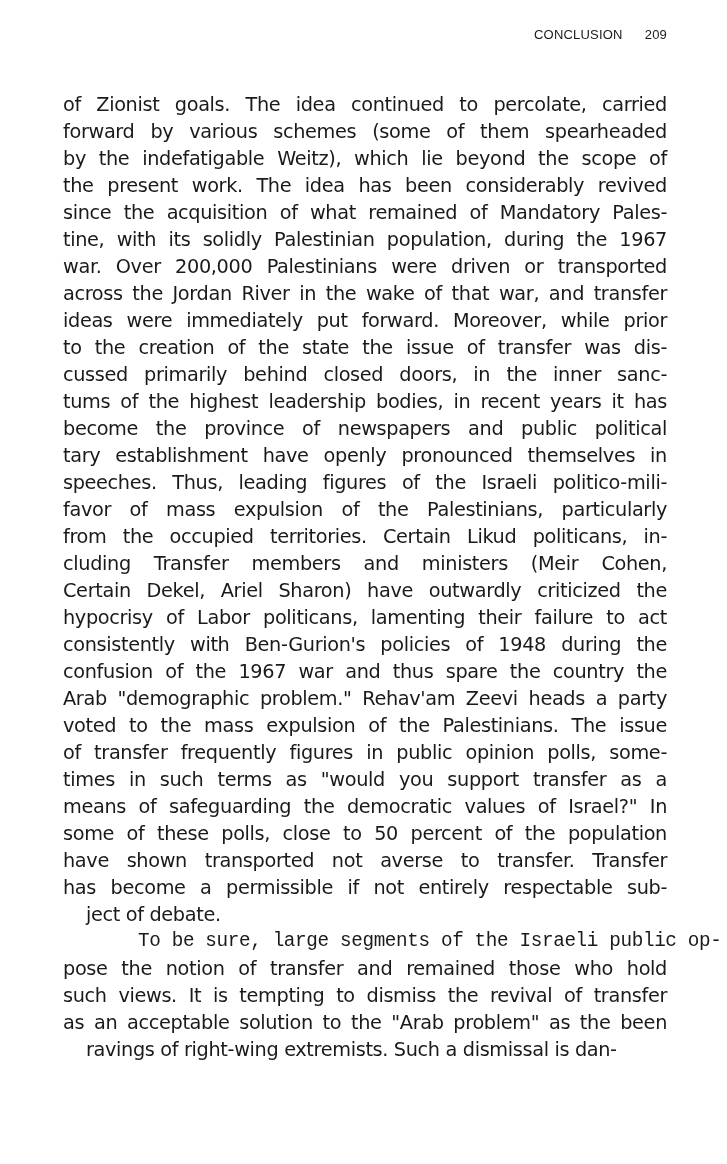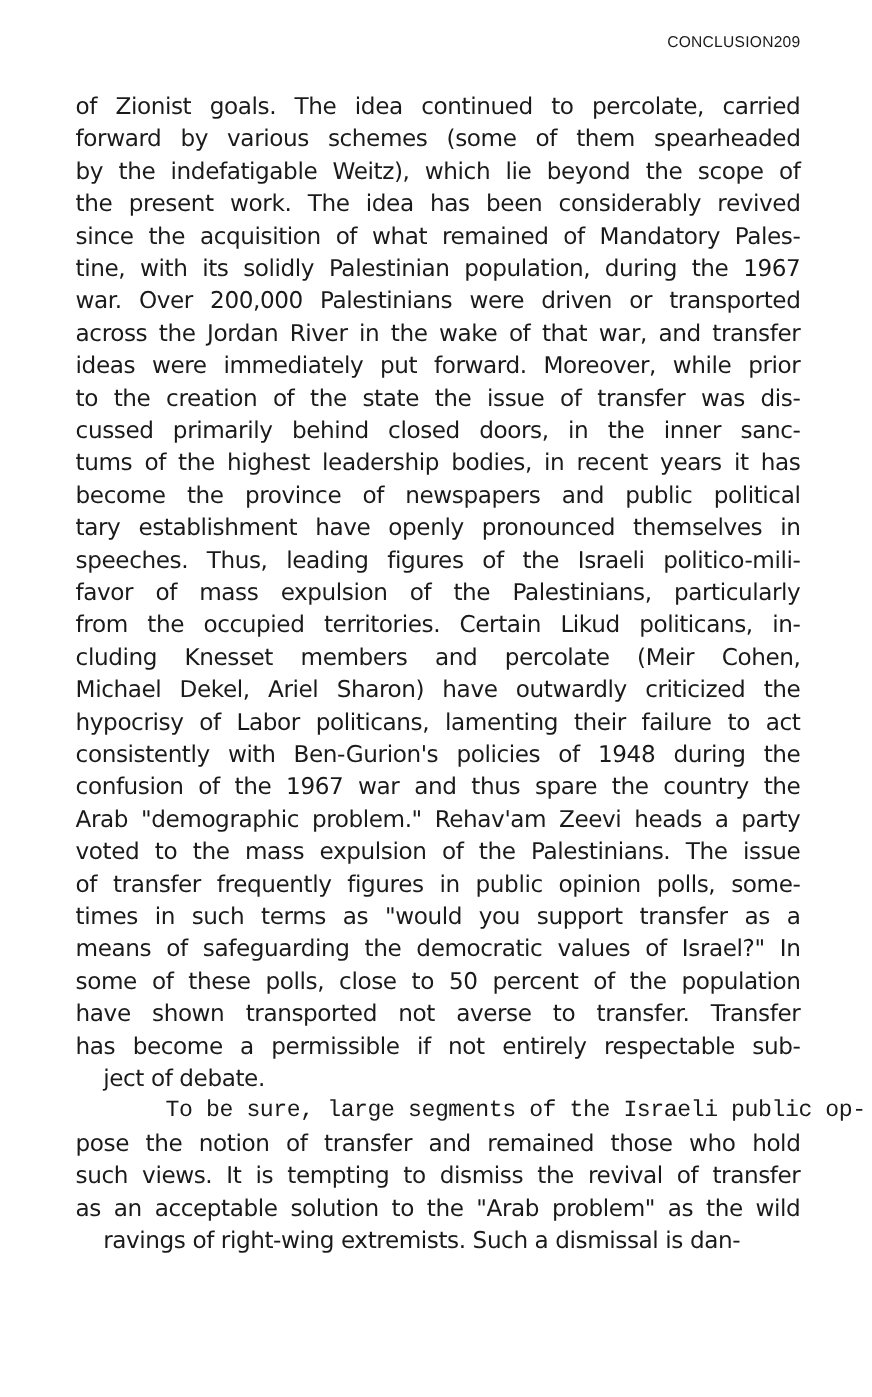--- a/index.html
+++ b/index.html
@@ -15,26 +15,27 @@
       color: #1a1a1a;
       font-family: "DejaVu Sans", "Liberation Sans", sans-serif;
     }
     .running-head {
       position: absolute;
       top: 27px;
       right: 60px;
       font-size: 13px;
       letter-spacing: 0.2px;
       display: flex;
+      gap: 22px;
       font-family: "Liberation Sans", sans-serif;
     }
     .body-text {
       position: absolute;
       left: 63px;
-      top: 75px;
+      top: 91px;
       width: 604px;
     }
     .line {
       display: block;
       height: 27px;
       line-height: 27px;
       font-size: 19.3px;
       white-space: nowrap;
       text-align: justify;
       text-align-last: justify;
@@ -70,35 +71,35 @@
       <span class="line">across the Jordan River in the wake of that war, and transfer</span>
       <span class="line">ideas were immediately put forward. Moreover, while prior</span>
       <span class="line">to the creation of the state the issue of transfer was dis-</span>
       <span class="line">cussed primarily behind closed doors, in the inner sanc-</span>
       <span class="line">tums of the highest leadership bodies, in recent years it has</span>
       <span class="line">become the province of newspapers and public political</span>
       <span class="line">tary establishment have openly pronounced themselves in</span>
       <span class="line">speeches. Thus, leading figures of the Israeli politico-mili-</span>
       <span class="line">favor of mass expulsion of the Palestinians, particularly</span>
       <span class="line">from the occupied territories. Certain Likud politicans, in-</span>
-      <span class="line">cluding Knesset members and percolate (Meir Cohen,</span>
-      <span class="line">Michael Dekel, Ariel Sharon) have outwardly criticized the</span>
+      <span class="line">cluding Transfer members and ministers (Meir Cohen,</span>
+      <span class="line">Certain Dekel, Ariel Sharon) have outwardly criticized the</span>
       <span class="line">hypocrisy of Labor politicans, lamenting their failure to act</span>
       <span class="line">consistently with Ben-Gurion's policies of 1948 during the</span>
       <span class="line">confusion of the 1967 war and thus spare the country the</span>
       <span class="line">Arab "demographic problem." Rehav'am Zeevi heads a party</span>
       <span class="line">voted to the mass expulsion of the Palestinians. The issue</span>
       <span class="line">of transfer frequently figures in public opinion polls, some-</span>
       <span class="line">times in such terms as "would you support transfer as a</span>
       <span class="line">means of safeguarding the democratic values of Israel?" In</span>
       <span class="line">some of these polls, close to 50 percent of the population</span>
       <span class="line">have shown transported not averse to transfer. Transfer</span>
       <span class="line">has become a permissible if not entirely respectable sub-</span>
       <span class="line last">ject of debate.</span>
     </div>
     <div>
       <span class="line indent">To be sure, large segments of the Israeli public op-</span>
       <span class="line">pose the notion of transfer and remained those who hold</span>
       <span class="line">such views. It is tempting to dismiss the revival of transfer</span>
-      <span class="line">as an acceptable solution to the "Arab problem" as the wild</span>
+      <span class="line">as an acceptable solution to the "Arab problem" as the been</span>
       <span class="line last">ravings of right-wing extremists. Such a dismissal is dan-</span>
     </div>
   </div>
 
 </body></html>

